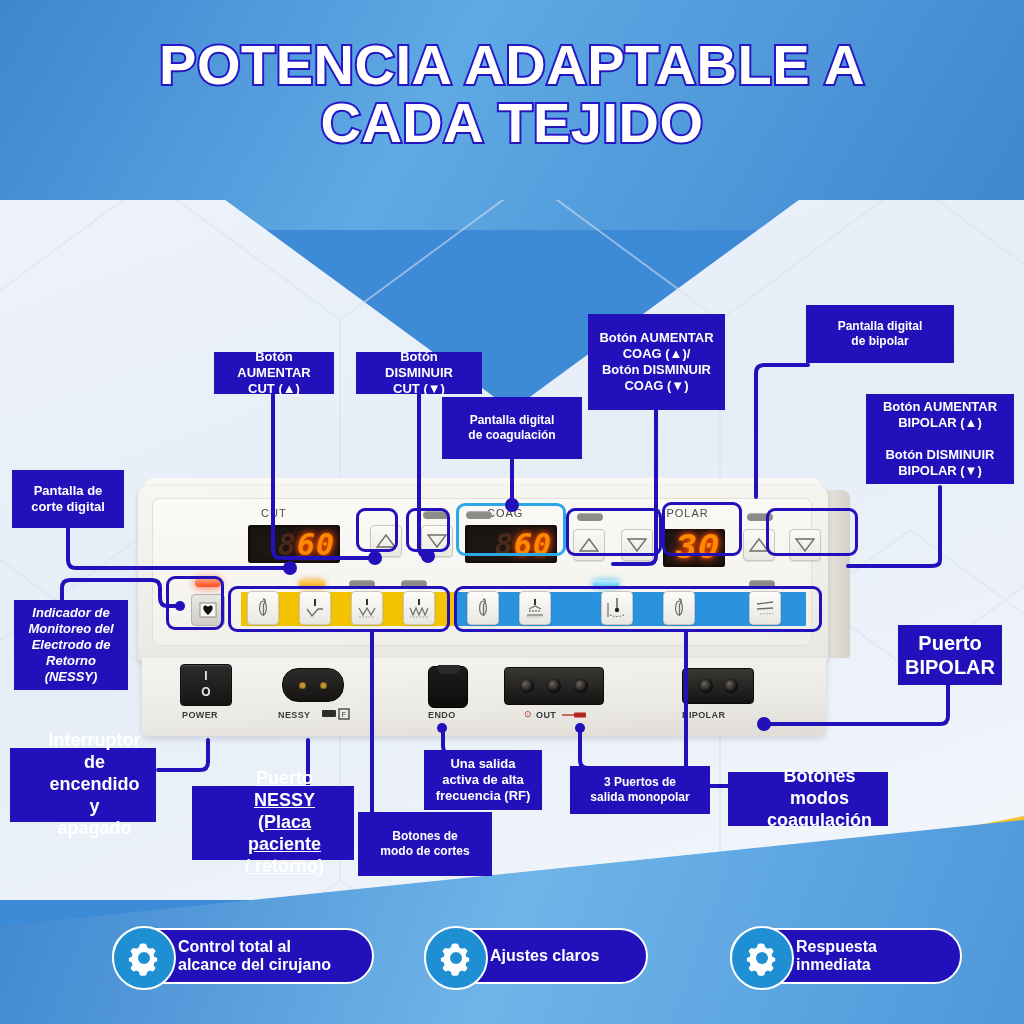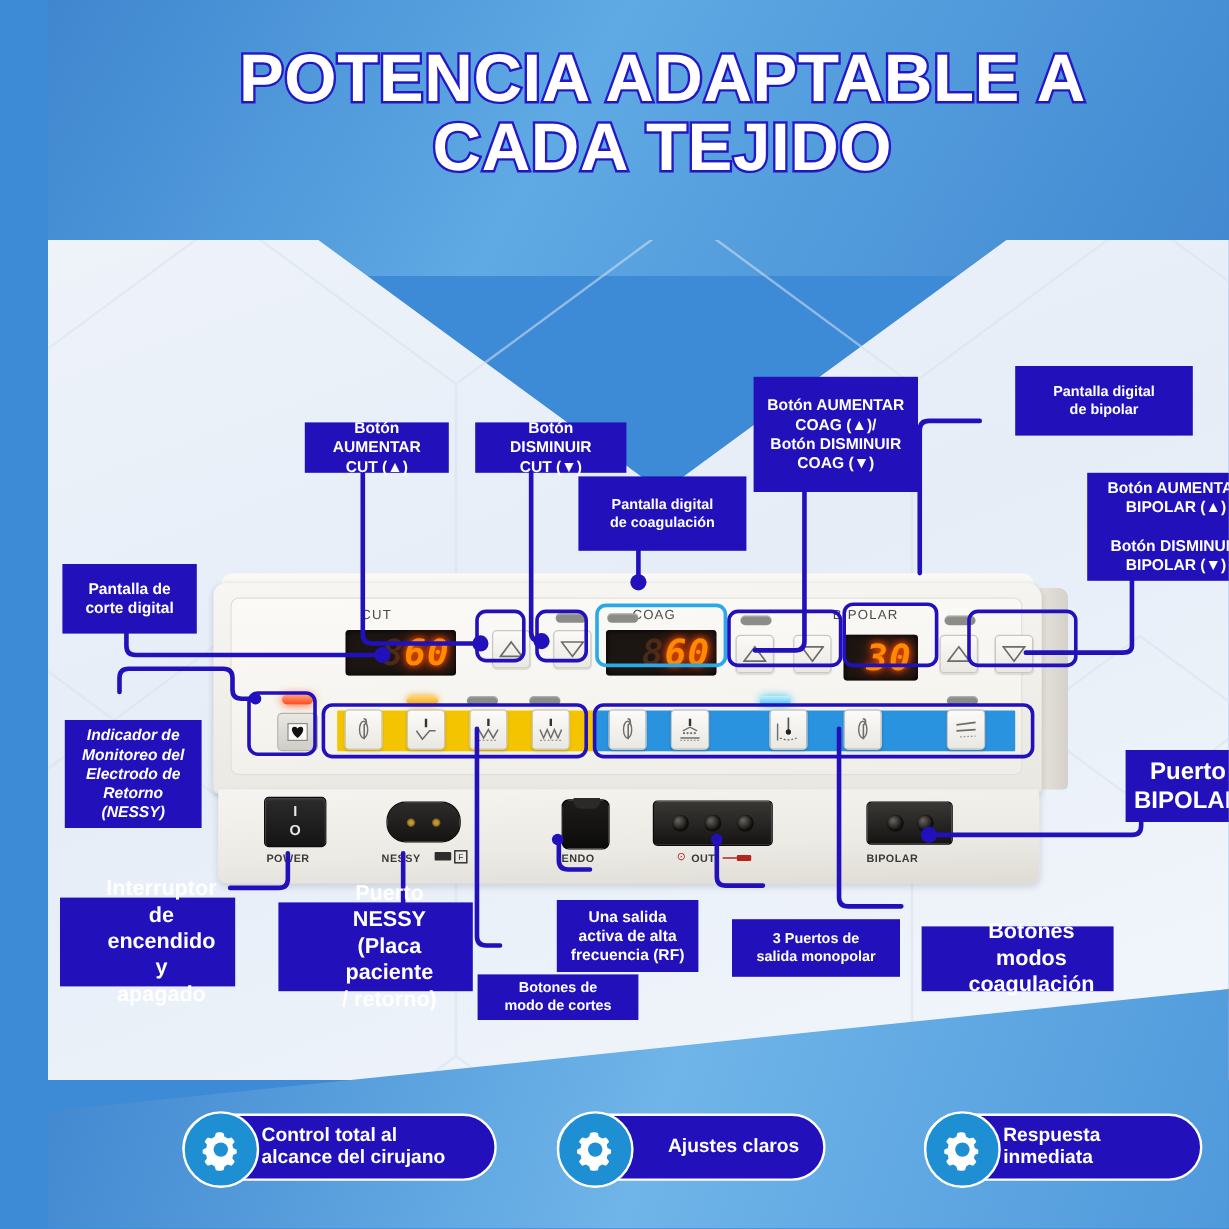--- a/index.html
+++ b/index.html
@@ -1,21 +1,21 @@
 <!DOCTYPE html>
 <html><head>
 <meta charset="utf-8">
 <style>
   * { box-sizing: border-box; margin:0; padding:0; }
   body {
     width:1024px; height:1024px; overflow:hidden;
     font-family:"Liberation Sans", sans-serif;
     position:relative; background:#3d8ad6;
   }
-  #stage { position:absolute; inset:0;margin-left:40px; }
+  #stage { position:absolute; inset:0; }
 
   
   .bg-top {
     position:absolute; left:0; top:0; width:1024px; height:230px;
     background:linear-gradient(120deg,#3f86cf 0%,#5fa9e4 42%,#3f86cf 100%);
   }
   .bg-body {
     position:absolute; left:0; top:200px; width:1024px; height:700px;
     background:linear-gradient(160deg,#eef3fa 0%,#e6edf7 45%,#f3f7fc 100%);
     clip-path:polygon(0 0, 0 100%, 100% 100%, 100% 0, 78% 0, 50% 30%, 22% 0);
@@ -320,23 +320,23 @@
   <div class="callout sm" style="left:588px; top:314px; width:137px; height:96px;">Botón AUMENTAR<br>COAG (▲)/<br>Botón DISMINUIR<br>COAG (▼)</div>
 
   <div class="callout md" style="left:806px; top:305px; width:148px; height:58px;">Pantalla digital<br>de bipolar</div>
 
   <div class="callout sm" style="left:866px; top:394px; width:148px; height:90px;">Botón AUMENTAR<br>BIPOLAR (▲)<br><br>Botón DISMINUIR<br>BIPOLAR (▼)</div>
 
   <div class="callout xl" style="left:898px; top:625px; width:104px; height:60px;">Puerto<br>BIPOLAR</div>
 
   <div class="callout lg" style="left:10px;  top:748px; width:146px; height:74px;">Interruptor de<br>encendido y<br>apagado</div>
 
-  <div class="callout lg" style="left:192px; top:752px; width:162px; height:74px;">Puerto NESSY<br>(Placa paciente<br>/ retorno)</div>
-
-  <div class="callout md" style="left:358px; top:812px; width:134px; height:38px;">Botones de<br>modo de cortes</div>
+  <div class="callout lg" style="left:192px; top:786px; width:162px; height:74px;text-decoration:underline;">Puerto NESSY<br>(Placa paciente<br>/ retorno)</div>
+
+  <div class="callout md" style="left:358px; top:812px; width:134px; height:64px;">Botones de<br>modo de cortes</div>
 
   <div class="callout sm" style="left:424px; top:750px; width:118px; height:60px;">Una salida<br>activa de alta<br>frecuencia (RF)</div>
 
   <div class="callout md" style="left:570px; top:766px; width:140px; height:48px;">3 Puertos de<br>salida monopolar</div>
 
   <div class="callout lg" style="left:728px; top:772px; width:160px; height:54px;">Botones modos<br>coagulación</div>
 
   <div id="device">
 
     <div class="dev-top-bevel"></div>
@@ -377,21 +377,21 @@
             </svg>
         </div>
         <div class="arrow-btn" style="left:468px; top:30px;">
           <svg width="20" height="16" viewBox="0 0 20 16">
             <polygon points="10,14 19,2 1,2" fill="none" stroke="#6e6c67" stroke-width="1.4"></polygon>
             </svg>
         </div>
         <div class="led" style="left:424px; top:14px;"></div>
 
         <div class="seg-display" style="left:510px; top:30px; width:62px; height:38px;">
-          <span class="seg" style="font-size:30px;">30</span>
+          <span class="seg" style="font-size:36px;font-family:Liberation Mono, monospace;">30</span>
         </div>
 
         <div class="arrow-btn" style="left:590px; top:30px;">
           <svg width="20" height="16" viewBox="0 0 20 16">
             <polygon points="10,2 19,14 1,14" fill="none" stroke="#6e6c67" stroke-width="1.4"></polygon>
             </svg>
         </div>
         <div class="arrow-btn" style="left:636px; top:30px;">
           <svg width="20" height="16" viewBox="0 0 20 16">
             <polygon points="10,14 19,2 1,2" fill="none" stroke="#6e6c67" stroke-width="1.4"></polygon>
@@ -544,21 +544,21 @@
   <div class="pill" style="left:112px; top:928px; width:262px;">
     <div class="gear-wrap">
       <svg width="36" height="36" viewBox="0 0 36 36">
         <path fill="#ffffff" d="M18 3.6l2.2.5.9 3.2a11 11 0 012.6 1.5l3.2-.9 1.6 1.6 1.1 1.9-2 2.6c.3.9.5 1.8.6 2.7l3 1.4v3.1l-3 1.4c-.1.9-.3 1.8-.6 2.7l2 2.6-1.1 1.9-1.6 1.6-3.2-.9a11 11 0 01-2.6 1.5l-.9 3.2-2.2.5h-1.9l-2.2-.5-.9-3.2a11 11 0 01-2.6-1.5l-3.2.9-1.6-1.6-1.1-1.9 2-2.6a11 11 0 01-.6-2.7l-3-1.4v-3.1l3-1.4c.1-.9.3-1.8.6-2.7l-2-2.6 1.1-1.9 1.6-1.6 3.2.9a11 11 0 012.6-1.5l.9-3.2 2.2-.5z"></path>
         <circle cx="18" cy="18" r="6" fill="#1f8fd4"></circle>
       </svg>
     </div>
     <span>Control total al<br>alcance del cirujano</span>
   </div>
 
-  <div class="pill" style="left:424px; top:928px; width:224px;justify-content:flex-end;">
+  <div class="pill" style="left:424px; top:928px; width:224px;">
     <div class="gear-wrap">
       <svg width="36" height="36" viewBox="0 0 36 36">
         <path fill="#ffffff" d="M18 3.6l2.2.5.9 3.2a11 11 0 012.6 1.5l3.2-.9 1.6 1.6 1.1 1.9-2 2.6c.3.9.5 1.8.6 2.7l3 1.4v3.1l-3 1.4c-.1.9-.3 1.8-.6 2.7l2 2.6-1.1 1.9-1.6 1.6-3.2-.9a11 11 0 01-2.6 1.5l-.9 3.2-2.2.5h-1.9l-2.2-.5-.9-3.2a11 11 0 01-2.6-1.5l-3.2.9-1.6-1.6-1.1-1.9 2-2.6a11 11 0 01-.6-2.7l-3-1.4v-3.1l3-1.4c.1-.9.3-1.8.6-2.7l-2-2.6 1.1-1.9 1.6-1.6 3.2.9a11 11 0 012.6-1.5l.9-3.2 2.2-.5z"></path>
         <circle cx="18" cy="18" r="6" fill="#1f8fd4"></circle>
       </svg>
     </div>
     <span>Ajustes claros</span>
   </div>
 
   <div class="pill" style="left:730px; top:928px; width:232px;">

